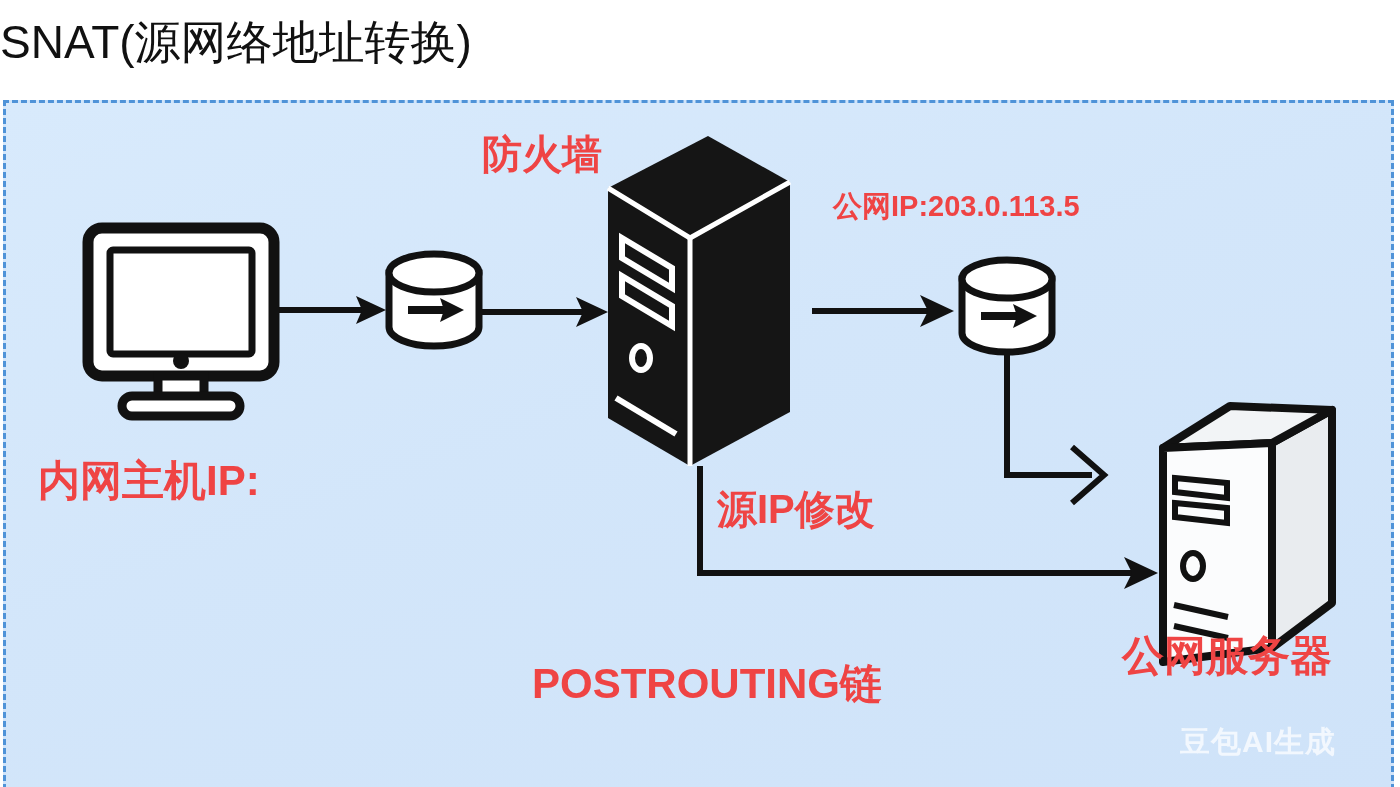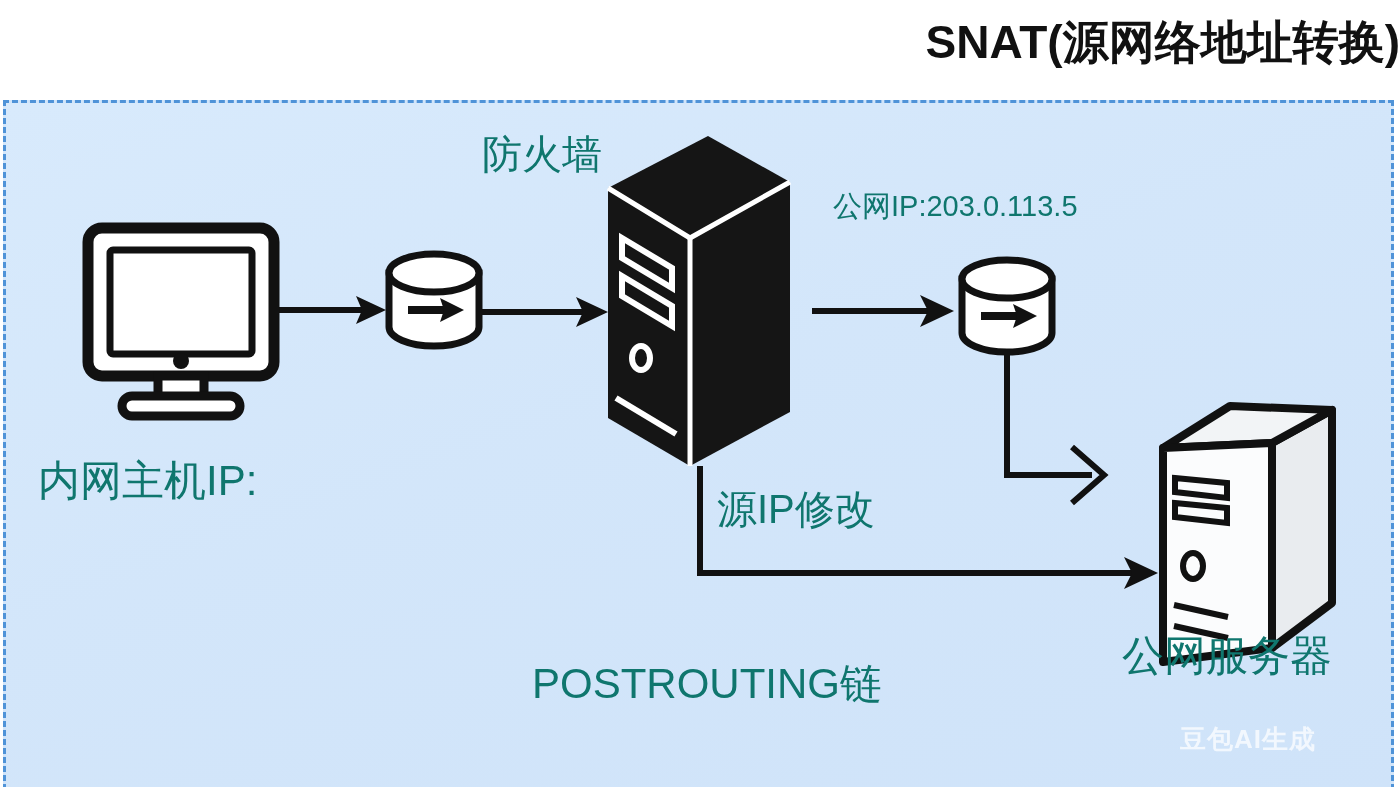--- a/index.html
+++ b/index.html
@@ -13,23 +13,23 @@
     height: 787px;
     background: #ffffff;
     overflow: hidden;
     font-family: "Liberation Sans", "DejaVu Sans", sans-serif;
   }
   #title {
     position: absolute;
     top: 12px;
     left: 0;
     width: 1400px;
-    text-align: right;
+    text-align: left;
     font-size: 46px;
-    font-weight: bold;
+    font-weight: normal;
     color: #111111;
     letter-spacing: 0px;
     white-space: nowrap;
   }
   #panel {
     position: absolute;
     left: 3px;
     top: 100px;
     width: 1391px;
     height: 690px;
@@ -41,36 +41,36 @@
   #diagram {
     position: absolute;
     left: 0;
     top: 0;
     width: 1400px;
     height: 787px;
     pointer-events: none;
   }
   .dlabel {
     position: absolute;
-    font-weight: normal;
-    color: #0f766e;
+    font-weight: bold;
+    color: #ef4444;
     white-space: pre-line;
     line-height: 1.12;
   }
   #label-firewall  { left: 482px;  top: 132px; font-size: 40px; }
   #label-publicip  { left: 833px;  top: 190px; font-size: 29px; }
   #label-host      { left: 38px;   top: 410px; font-size: 42px; }
   #label-srcip     { left: 717px;  top: 487px; font-size: 40px; }
   #label-chain     { left: 492px;  top: 660px; font-size: 42px; margin-left: 40px; }
   #label-server    { left: 1122px; top: 632px; font-size: 42px; }
   #watermark {
     position: absolute;
     left: 1180px;
     top: 722px;
-    font-size: 26px;
+    font-size: 30px;
     font-weight: bold;
     color: rgba(255,255,255,0.72);
     letter-spacing: 1px;
     white-space: nowrap;
   }
 </style>
 </head>
 <body>
 
 <div id="page">

